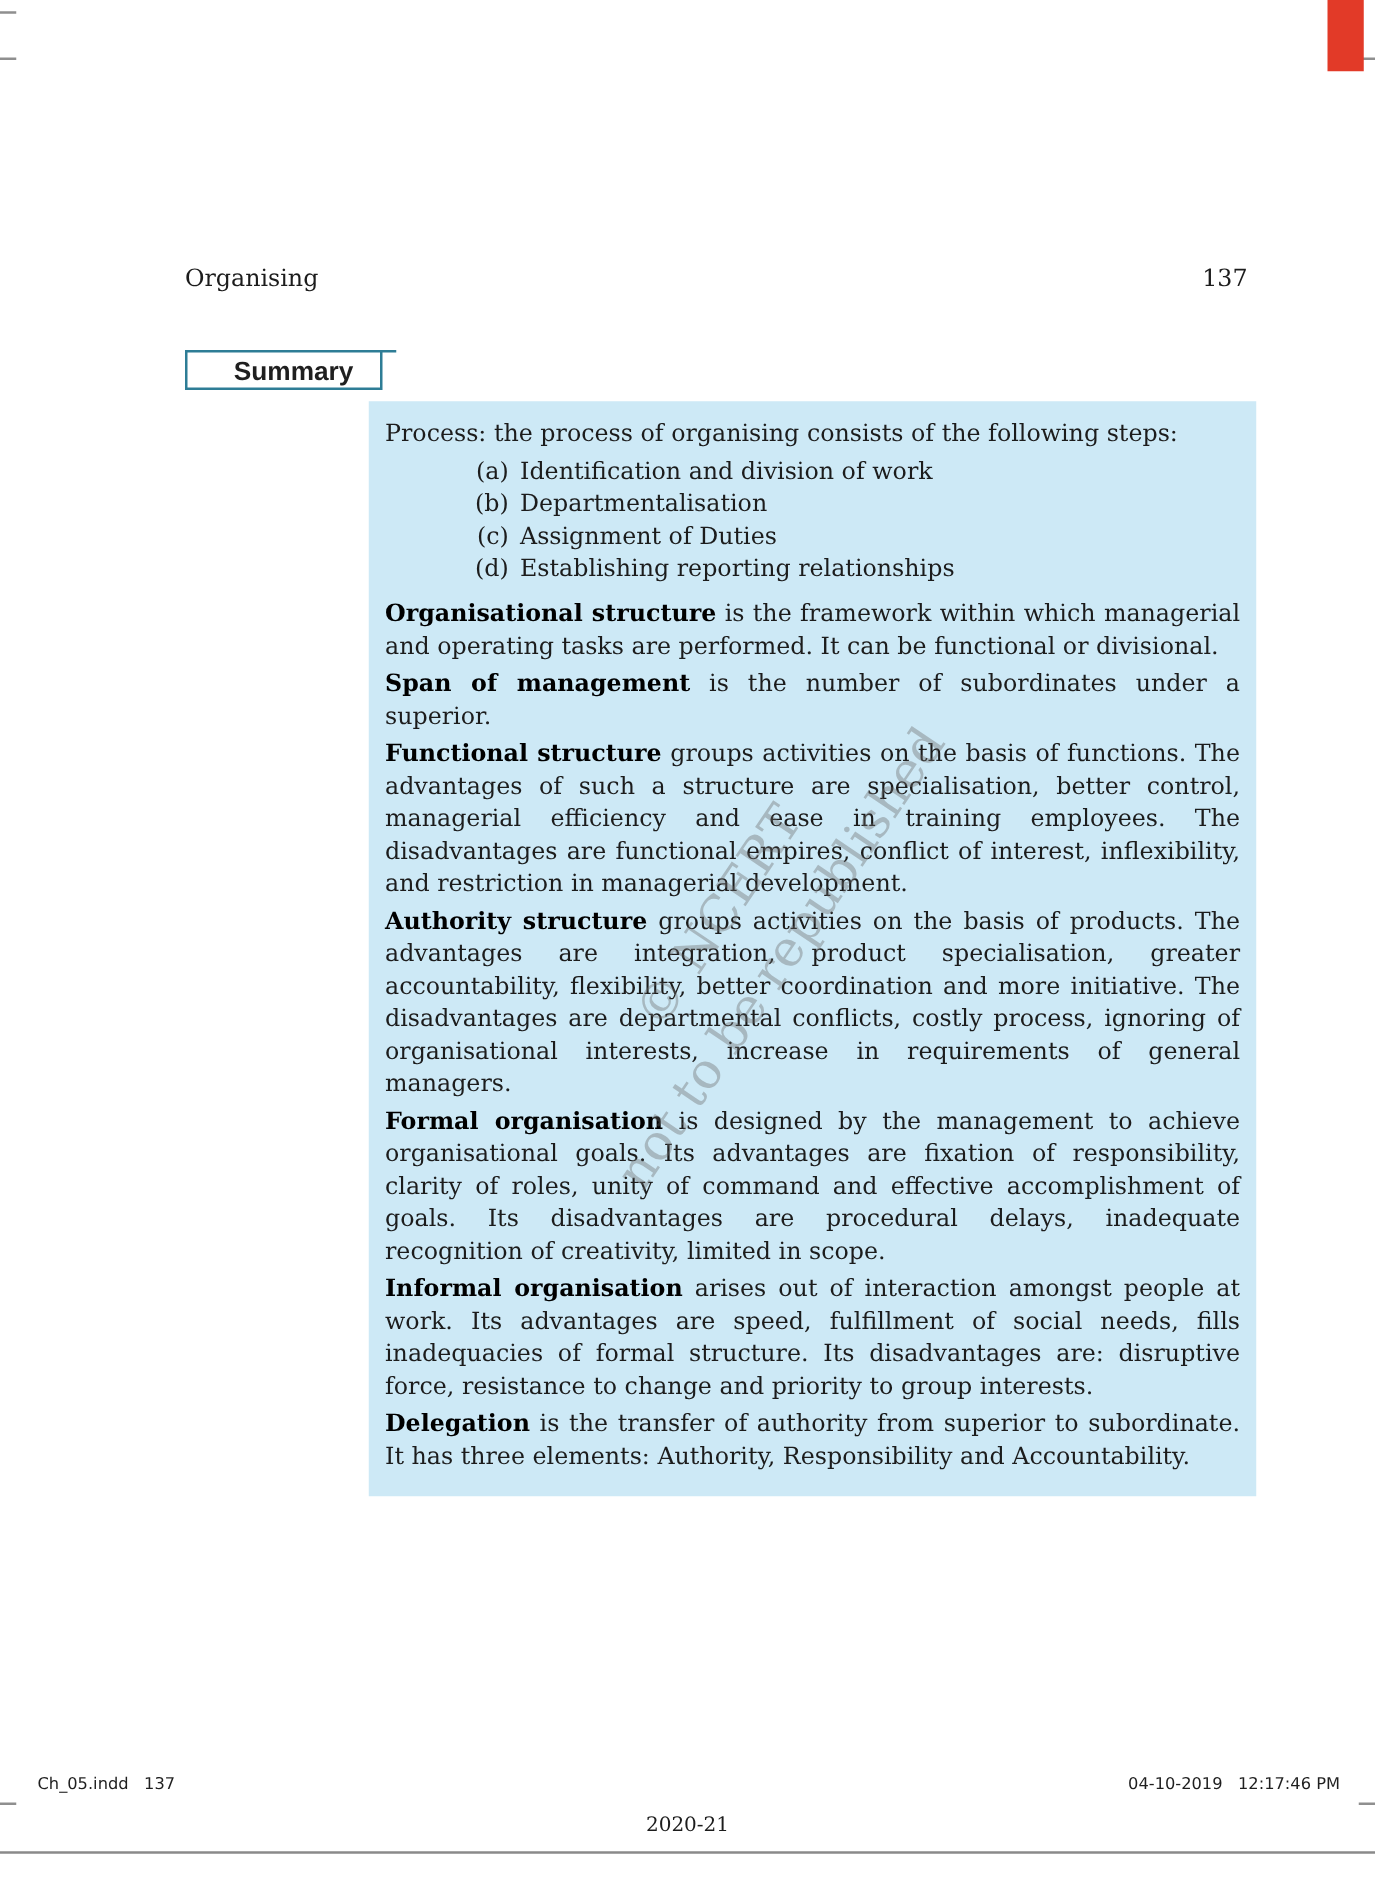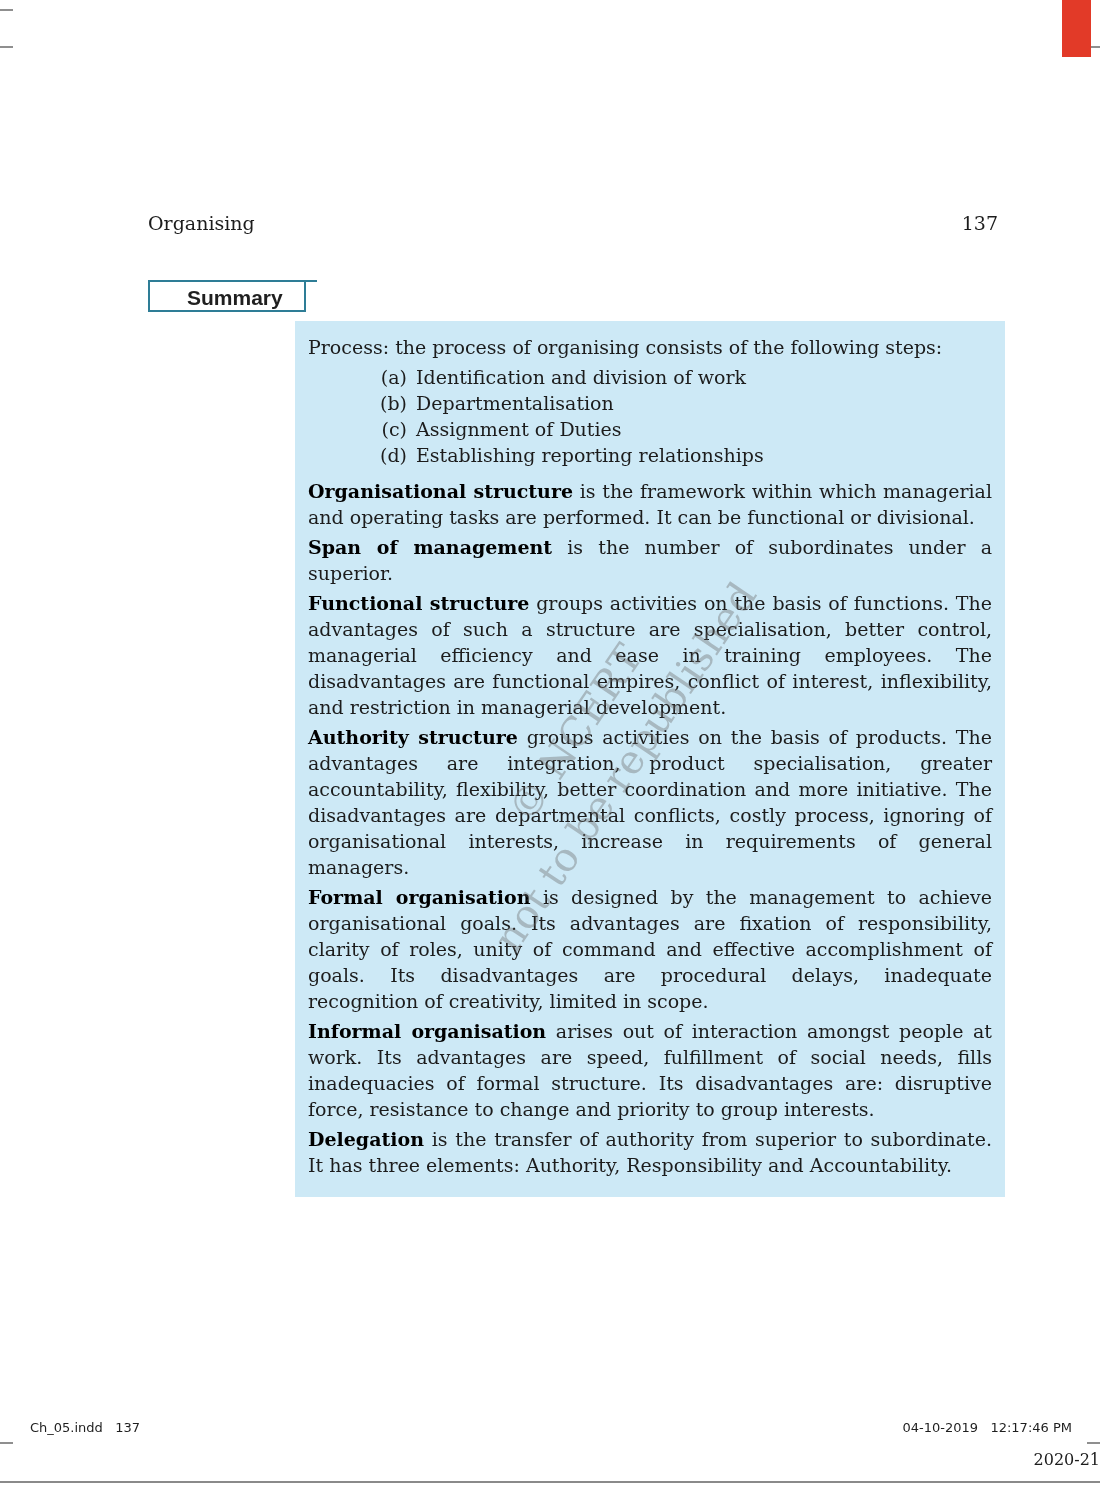--- a/index.html
+++ b/index.html
@@ -53,21 +53,21 @@
   .watermark {
     position:absolute; left:330px; top:690px; width:540px;
     transform:rotate(-56deg);
     color:rgba(105,105,105,0.38);
     font-size:40px; line-height:60px; text-align:center;
     pointer-events:none; z-index:3;
   }
 
   .footer-year {
     position:absolute; top:1450px; left:0; width:100%;
-    text-align:right; font-size:16px;
+    text-align:center; font-size:16px;
   }
 
   .print-divider { position:absolute; top:1481px; left:0; width:1100px; height:2px; background:#8a8a8a; }
   .print-bar {
     position:absolute; top:1420px; left:30px; right:28px;
     display:flex; justify-content:space-between;
     font-family:"DejaVu Sans", sans-serif; font-size:13px; color:#1f1f1f;
   }
   .print-bar span { white-space:pre; }
 </style>

